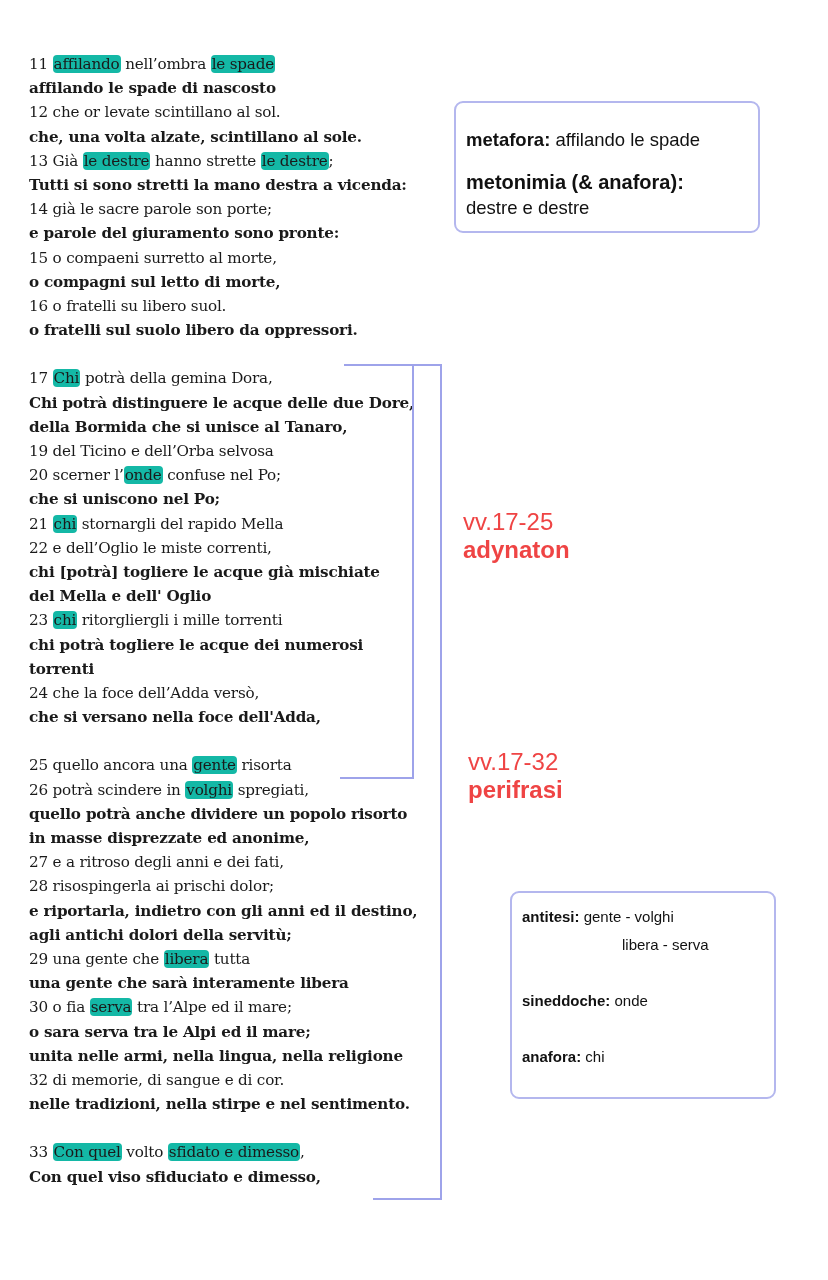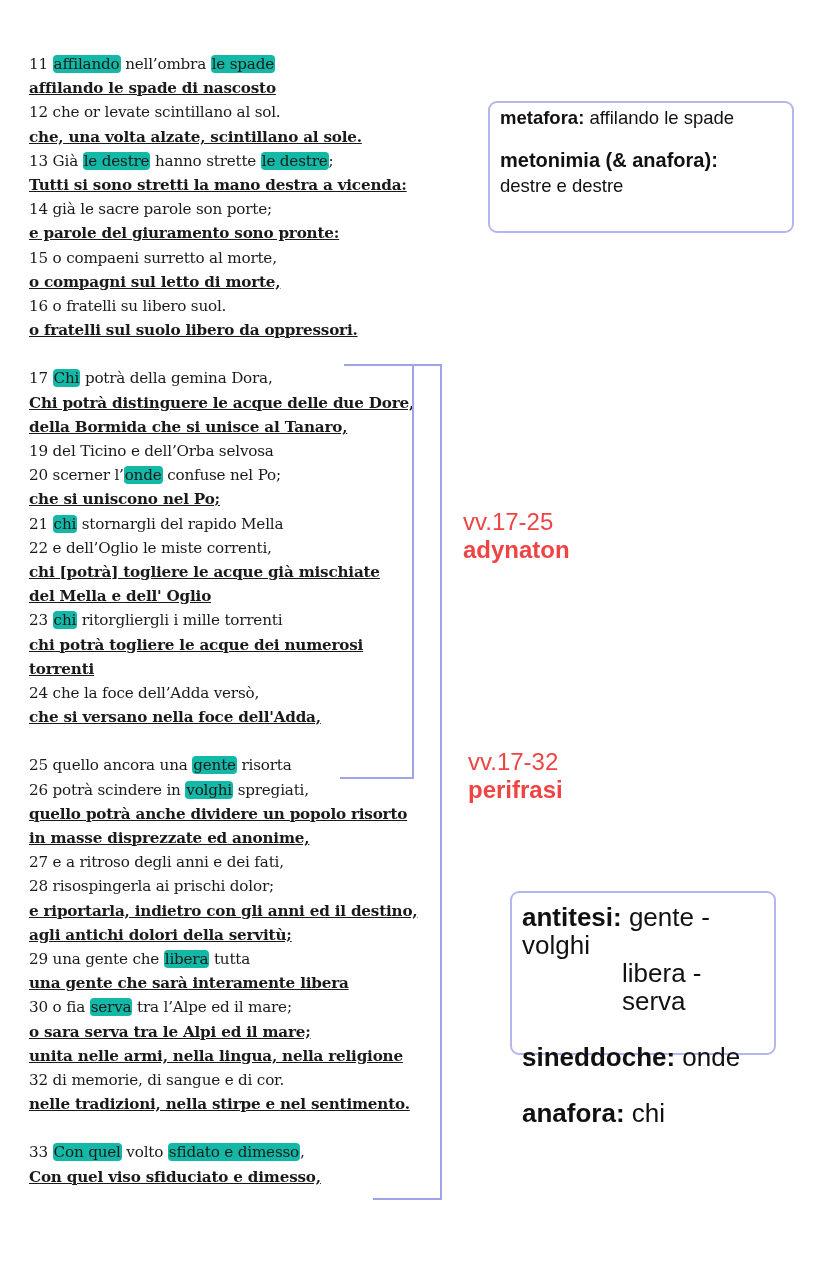--- a/index.html
+++ b/index.html
@@ -4,31 +4,31 @@
 <style>
   html, body { margin: 0; padding: 0; background: #ffffff; }
   body { width: 828px; height: 1280px; position: relative; overflow: hidden; }
   .poem {
     position: absolute; left: 29px; top: 52px; width: 420px;
     font-family: "DejaVu Serif", "Liberation Serif", serif;
     font-size: 15.2px; line-height: 24.2px; color: #1a1a1a;
     letter-spacing: -0.2px;
   }
   .line { white-space: nowrap; height: 24.2px; }
-  .line.b { font-weight: bold; text-decoration: underline; }
+  .line.b { font-weight: bold; }
   .gap { height: 24.2px; }
   .hl { background: #14b8a6; border-radius: 4px; padding: 0 1px; }
   .box {
     position: absolute; border: 2.5px solid #b4b7ee; border-radius: 9px;
     font-family: "Liberation Sans", "DejaVu Sans", sans-serif; color: #111;
     box-sizing: border-box;
   }
   .box .term { font-weight: bold; }
-  .box1 { left: 488px; top: 101px; width: 306px; height: 132px; padding: 2px 10px; font-size: 18.5px; line-height: 25px; }
-  .box2 { left: 510px; top: 891px; width: 266px; height: 164px; padding: 10px 10px; font-size: 26px; line-height: 28px; }
+  .box1 { left: 454px; top: 101px; width: 306px; height: 132px; padding: 24px 10px; font-size: 18.5px; line-height: 25px; }
+  .box2 { left: 510px; top: 891px; width: 266px; height: 208px; padding: 10px 10px; font-size: 15px; line-height: 28px; }
   .box p { margin: 0; }
   .label {
     position: absolute; font-family: "Liberation Sans", "DejaVu Sans", sans-serif;
     font-size: 24px; line-height: 28px; color: #ef4444;
   }
   .label .t { font-weight: bold; }
   .bracket { position: absolute; background: #9ea3ea; }
 </style>
 </head>
 <body>

